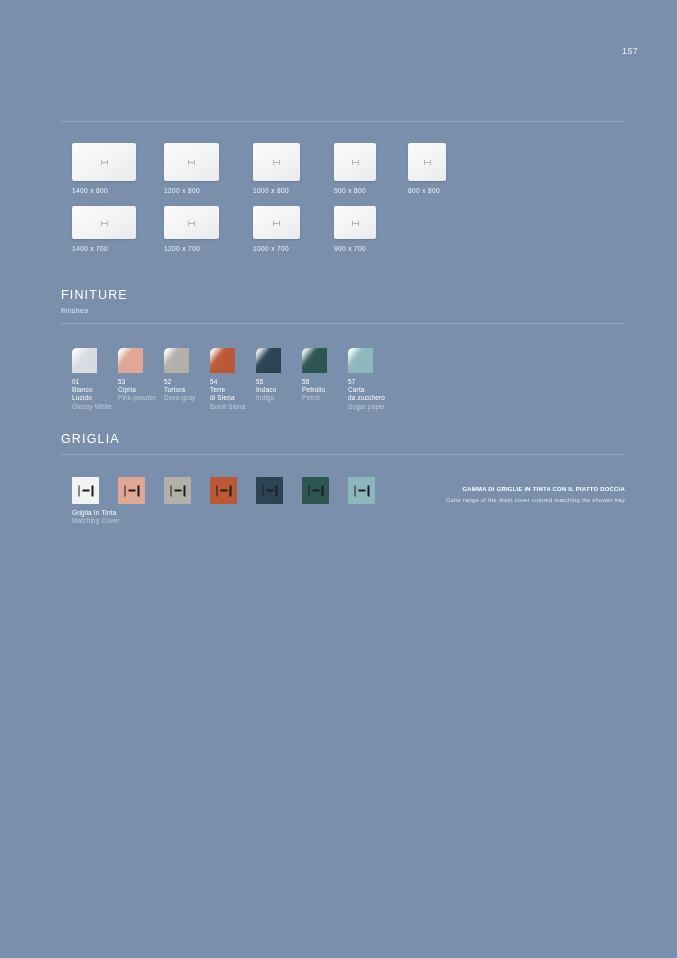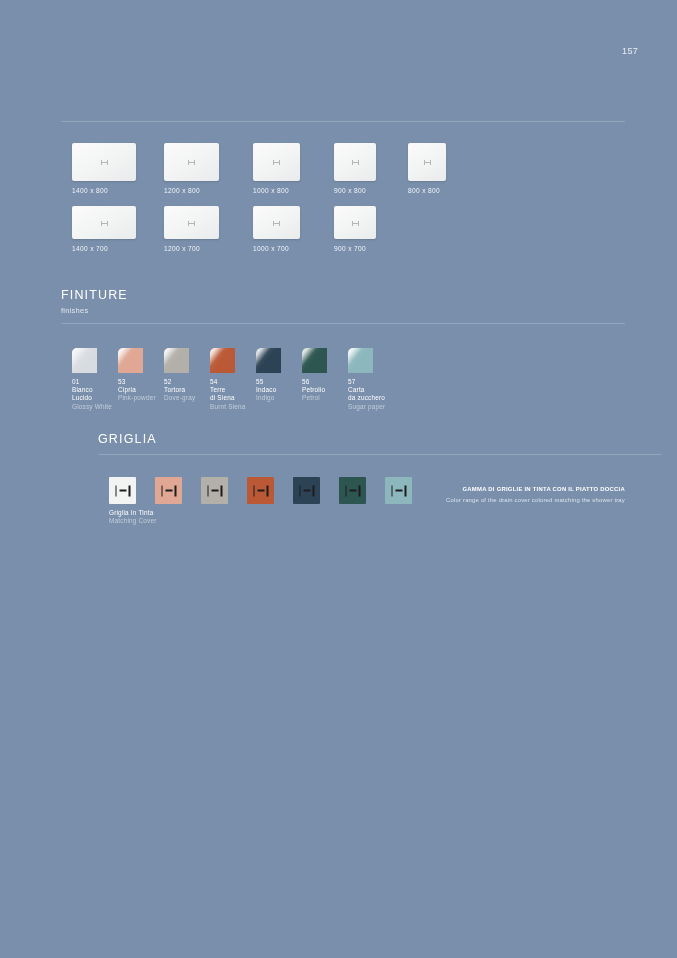--- a/index.html
+++ b/index.html
@@ -394,21 +394,21 @@
           <div class="finish-caption">
             <div class="finish-code">57</div>
             <div class="finish-it">Carta</div>
             <div class="finish-it">da zucchero</div>
             <div class="finish-en">Sugar paper</div>
           </div>
         </div>
       </div>
   </div>
 
-  <div class="section" style="margin-top:14px;margin-left:37px;">
+  <div class="section" style="margin-top:14px;">
     <div class="sec-title">GRIGLIA</div>
     <div class="divider"></div>
 
     <div class="grille-row" id="grille-row">
       <div class="grille-note">
         <div class="note-it">GAMMA DI GRIGLIE IN TINTA CON IL PIATTO DOCCIA</div>
         <div class="note-en">Color range of the drain cover colored matching the shower tray</div>
       </div>
     <div class="grille-cell" style="left: 11px;">
           <div class="grille-box" style="background: rgb(242, 243, 243);">

